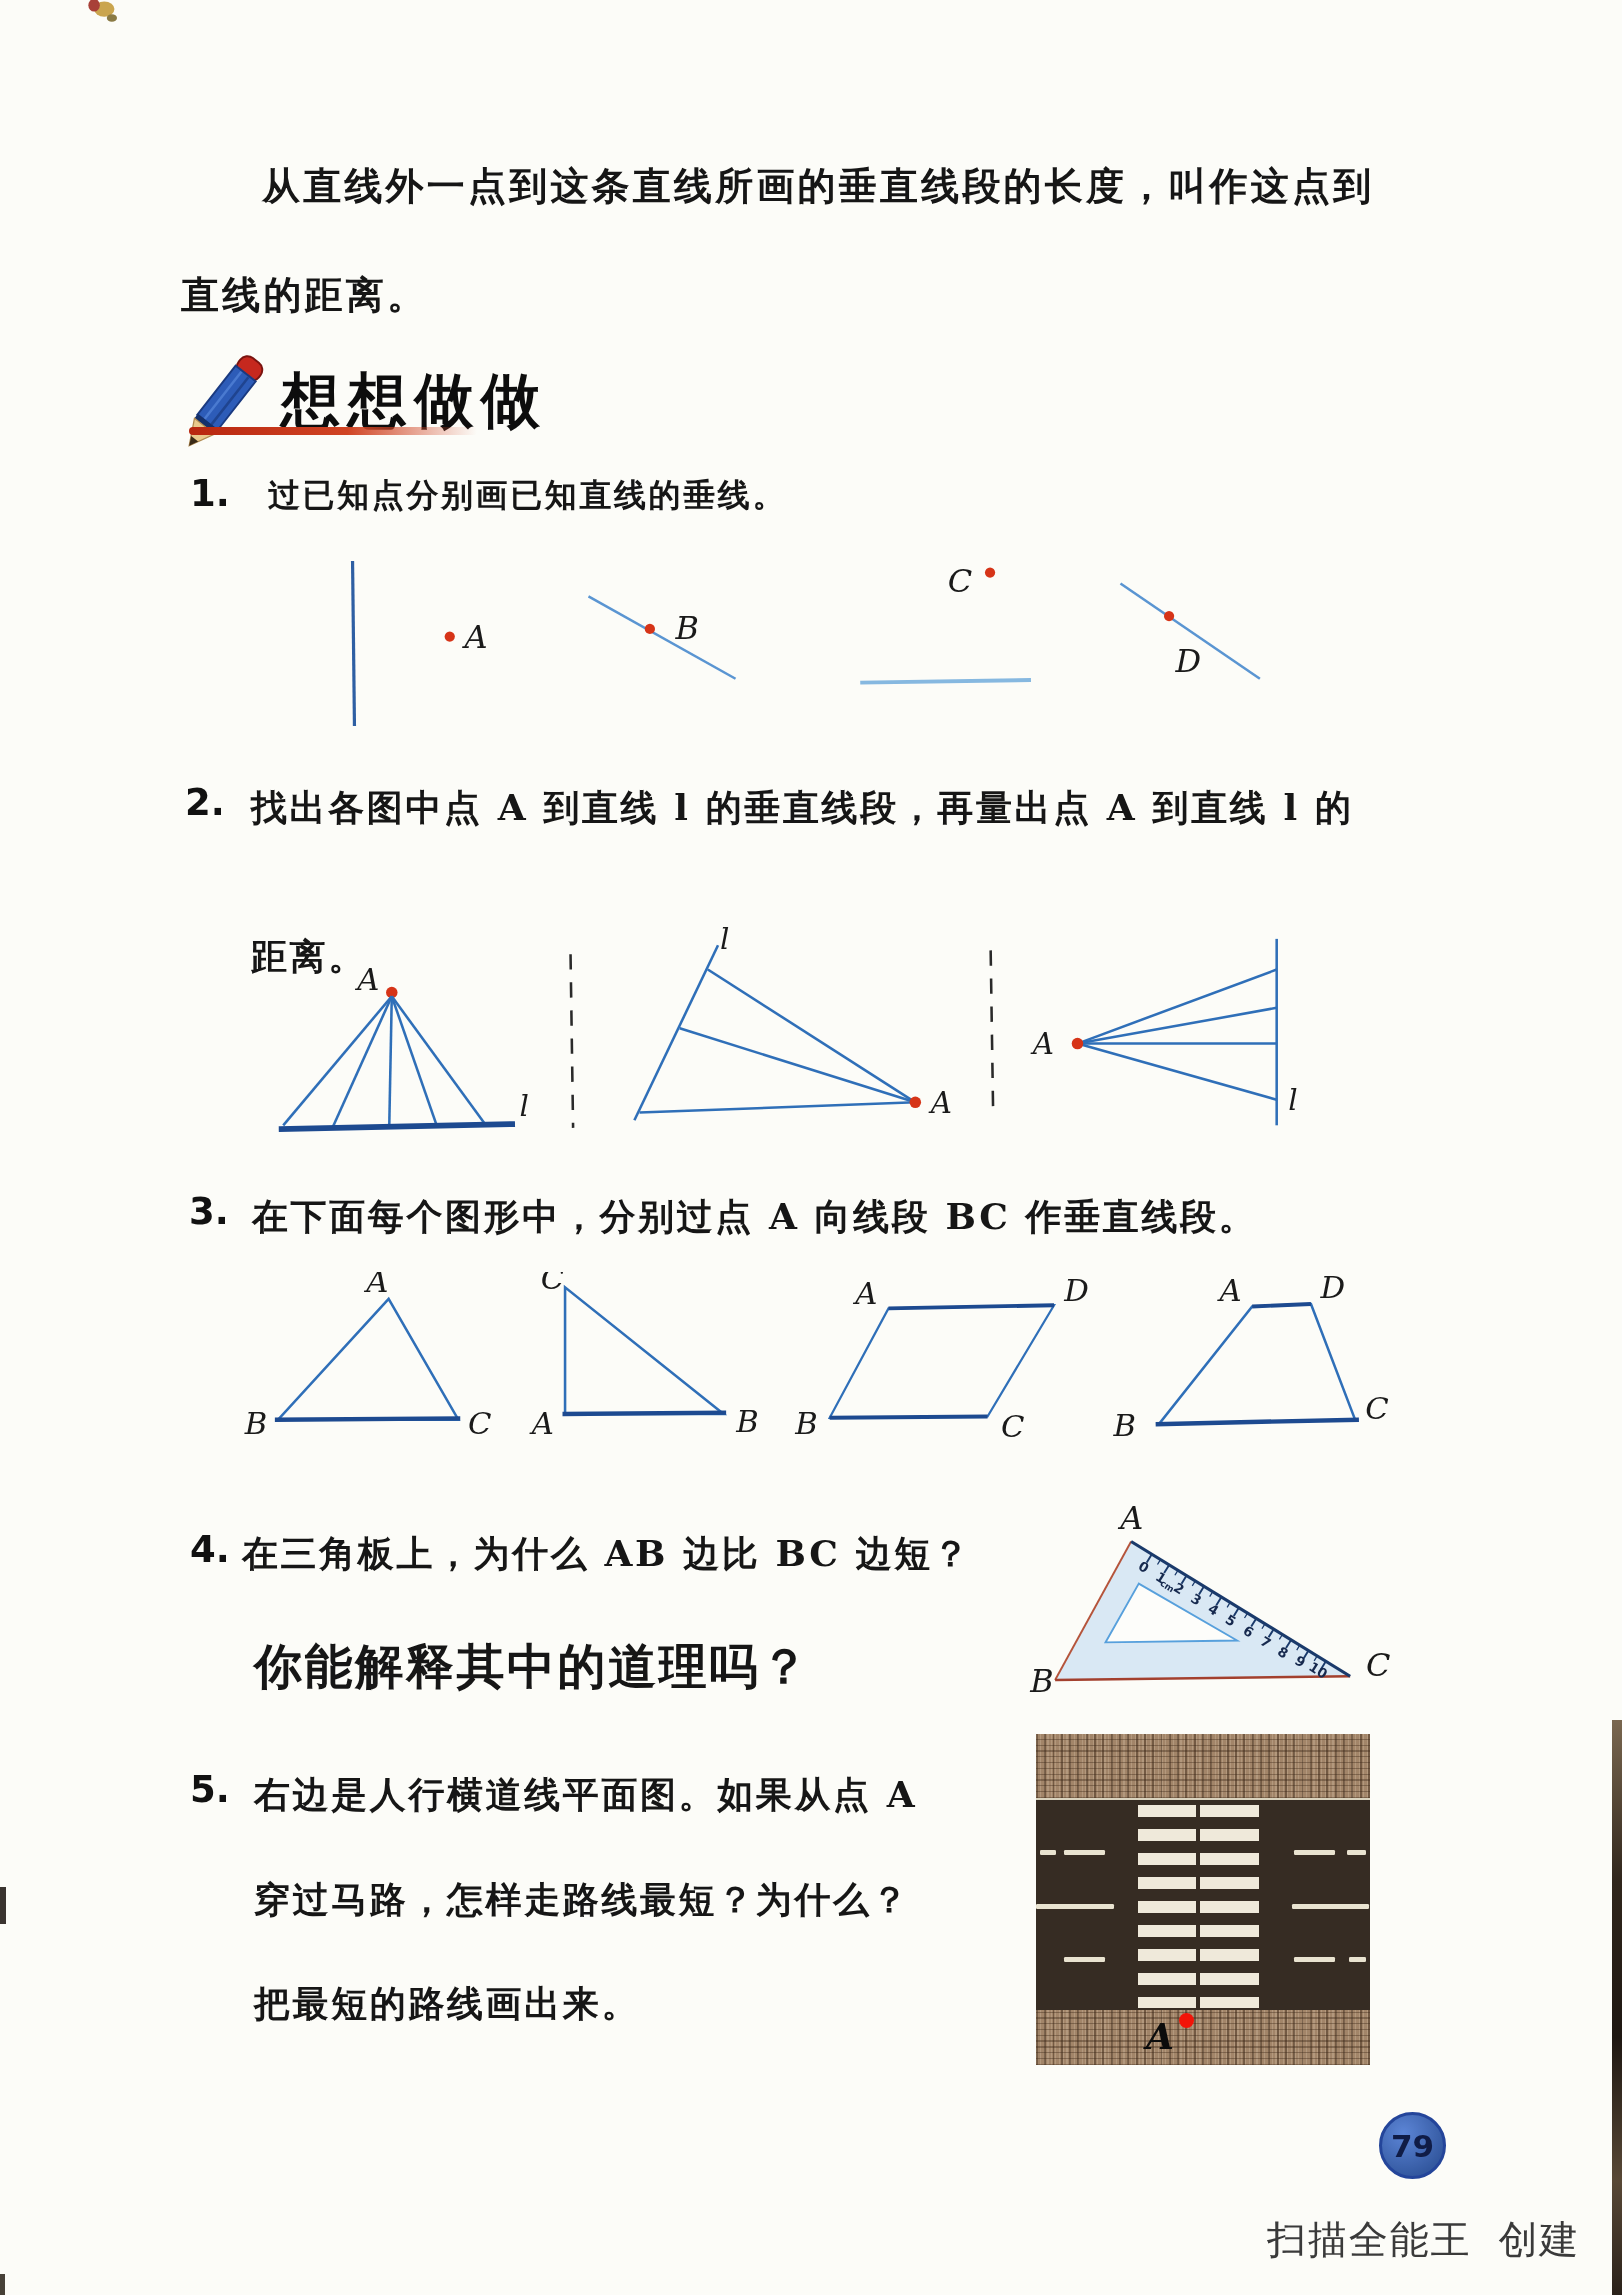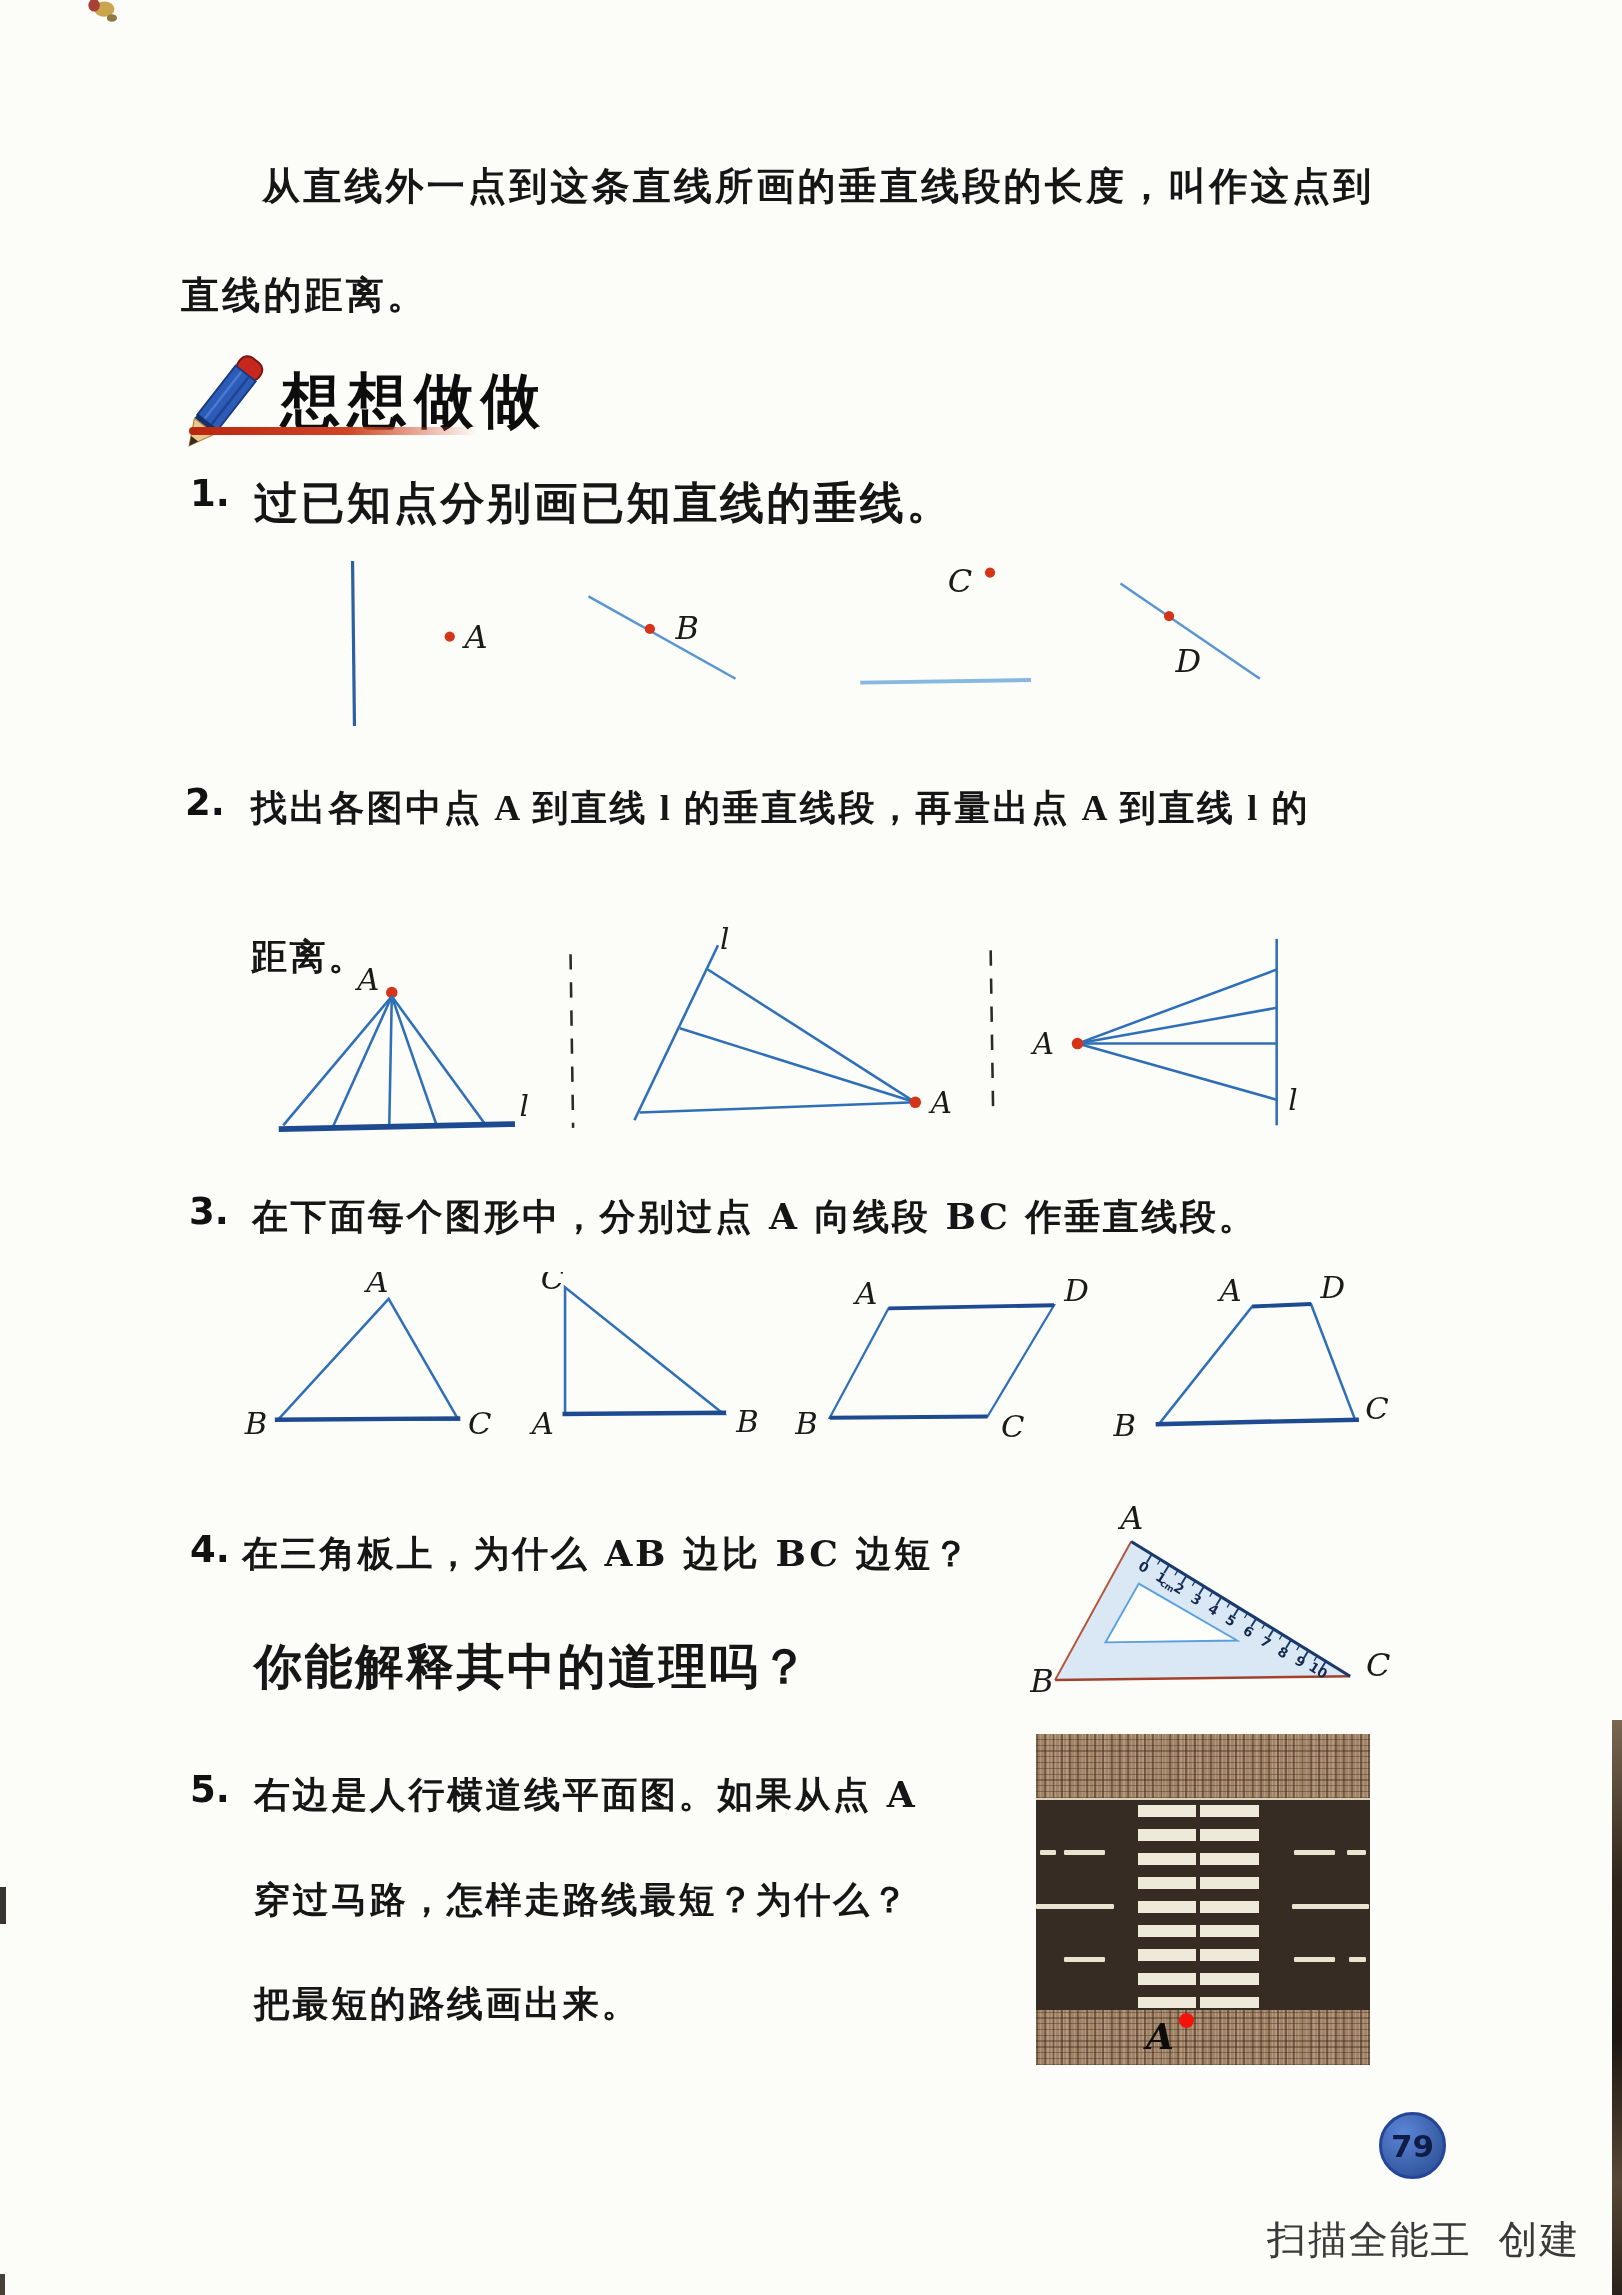--- a/index.html
+++ b/index.html
@@ -60,21 +60,21 @@
       <line x1="101" y1="34" x2="101" y2="128" stroke="#1f4490" stroke-width="4"></line>
       <rect x="74" y="128" width="40" height="9" fill="#15306a"></rect>
       <polygon points="74,137 114,137 94,176" fill="#e9c98c" stroke="#b08a50" stroke-width="2"></polygon>
       <polygon points="87,162 101,162 94,176" fill="#3a2a18"></polygon>
     </g>
   </svg>
   <div class="abs section-title" style="left:281px;top:362px;">想想做做</div>
   <div class="abs red-underline" style="left:189px;top:427px;width:288px;"></div>
 
   <div class="abs no" style="left:190px;top:472px;">1.</div>
-  <div class="abs cn" style="left:254px;top:474px;font-size:44px;letter-spacing:2.6px;">过已知点分别画已知直线的垂线。</div>
+  <div class="abs cn" style="left:268px;top:474px;font-size:32px;letter-spacing:2.6px;">过已知点分别画已知直线的垂线。</div>
 
   <svg class="abs" style="left:256px;top:543px;" width="1087" height="205" viewBox="0 0 1700 320">
     <g>
       <line x1="151" y1="28" x2="154" y2="286" stroke="#2e5fa3" stroke-width="5"></line>
       <circle cx="303" cy="146" r="8" fill="#d63418"></circle>
       <text x="326" y="164" font-size="50">A</text>
     </g>
     <g>
       <line x1="520" y1="83" x2="750" y2="212" stroke="#5a95d2" stroke-width="4"></line>
       <circle cx="616" cy="134" r="8" fill="#d63418"></circle>
@@ -86,21 +86,21 @@
       <line x1="945" y1="218" x2="1212" y2="214" stroke="#86b8e0" stroke-width="6"></line>
     </g>
     <g>
       <line x1="1352" y1="63" x2="1570" y2="212" stroke="#5a95d2" stroke-width="4"></line>
       <circle cx="1428" cy="114" r="8" fill="#d63418"></circle>
       <text x="1438" y="202" font-size="50">D</text>
     </g>
   </svg>
 
   <div class="abs no" style="left:185px;top:781px;">2.</div>
-  <div class="abs cn" style="left:251px;top:784px;font-size:36px;letter-spacing:2.6px;font-family:Liberation Serif, serif;">找出各图中点 A 到直线 l 的垂直线段，再量出点 A 到直线 l 的</div>
+  <div class="abs cn" style="left:251px;top:784px;font-size:36px;letter-spacing:2.6px;">找出各图中点 A 到直线 l 的垂直线段，再量出点 A 到直线 l 的</div>
   <div class="abs cn" style="left:251px;top:933px;font-size:36px;letter-spacing:2.6px;">距离。</div>
 
   <svg class="abs" style="left:243px;top:921px;" width="1125" height="249" viewBox="0 0 1760 390">
     <g>
       <text x="178" y="108" font-size="48">A</text>
       <circle cx="232" cy="112" r="9" fill="#d63418"></circle>
       <line x1="232" y1="118" x2="62" y2="320" stroke="#2f6fb8" stroke-width="4"></line>
       <line x1="232" y1="118" x2="140" y2="322" stroke="#2f6fb8" stroke-width="4"></line>
       <line x1="232" y1="118" x2="228" y2="324" stroke="#2f6fb8" stroke-width="4"></line>
       <line x1="232" y1="118" x2="303" y2="322" stroke="#2f6fb8" stroke-width="4"></line>

